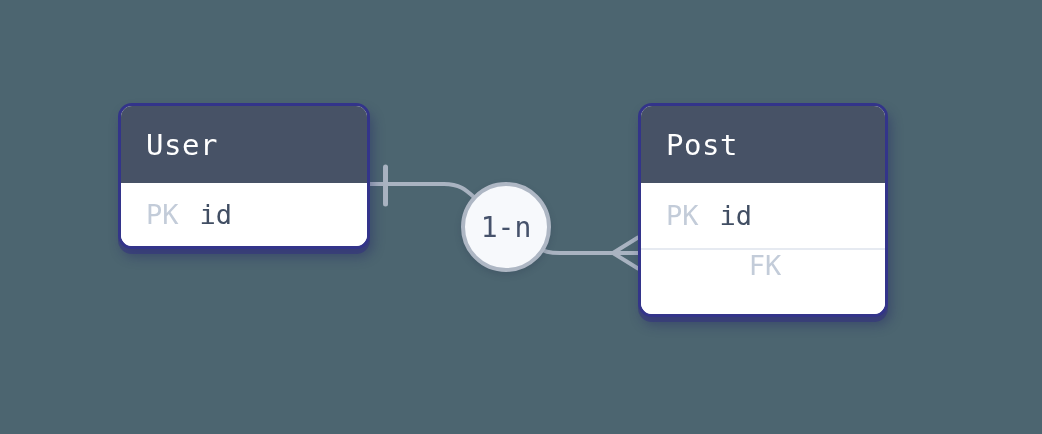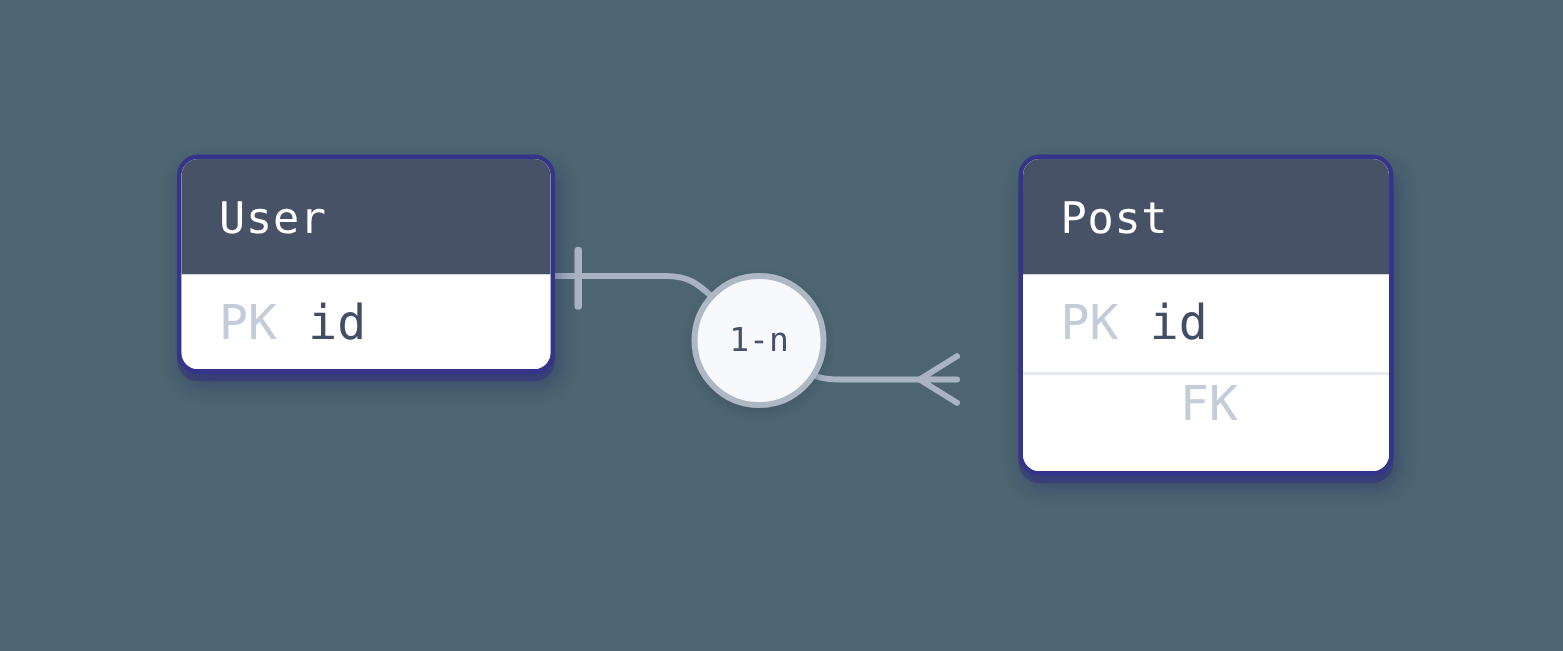--- a/index.html
+++ b/index.html
@@ -37,38 +37,38 @@
     position:absolute;
     background:var(--entity-body-bg);
     border:3px solid var(--entity-border);
     border-radius:14px;
     box-shadow:0 5px 0 rgba(49,46,129,0.50), 3px 8px 12px rgba(33,35,100,0.40);
     display:flex;flex-direction:column;
     overflow:hidden;
     z-index:2;
   }
   .entity-user{left:118px;top:103px;width:252px;height:146px;}
-  .entity-post{left:638px;top:103px;width:250px;height:214px;margin-left:41px;}
+  .entity-post{left:638px;top:103px;width:250px;height:214px;}
   .entity-header{
     height:77px;flex:0 0 77px;
     background:var(--entity-header-bg);
     display:flex;align-items:center;
     padding-left:25px;
   }
   .entity-title{
     color:var(--header-text);
     font-size:29px;
     letter-spacing:0.5px;
   }
   .entity-body{flex:1;display:flex;flex-direction:column;}
   .field-row{
     flex:1;
     display:flex;align-items:center;
     padding-left:25px;
-    font-size:32px;
+    font-size:27px;
     background:var(--entity-body-bg);
   }
   .field-row + .field-row{border-top:2px solid var(--row-divider);flex-direction:column;}
   .field-badge{
     color:var(--badge-text);
     width:2ch;
     margin-right:21px;
     flex:none;
   }
   .field-name{color:var(--field-text);}
@@ -77,21 +77,21 @@
     left:461px;top:182px;width:90px;height:90px;
     background:var(--circle-bg);
     border:4px solid var(--circle-border);
     border-radius:50%;
     display:flex;align-items:center;justify-content:center;
     z-index:3;
     box-shadow:0 3px 6px rgba(45,55,80,0.25);
   }
   .rel-label{
     color:var(--circle-text);
-    font-size:22px;
+    font-size:28px;
   }
 </style>
 </head>
 <body>
 
 <div class="stage">
 
   <svg class="connector-svg" viewBox="0 0 1042 434" xmlns="http://www.w3.org/2000/svg">
 
     <path d="M368 184 L444 184 C460 184 466 190 476 199 L504 224" stroke-width="4" stroke-linecap="round"></path>

